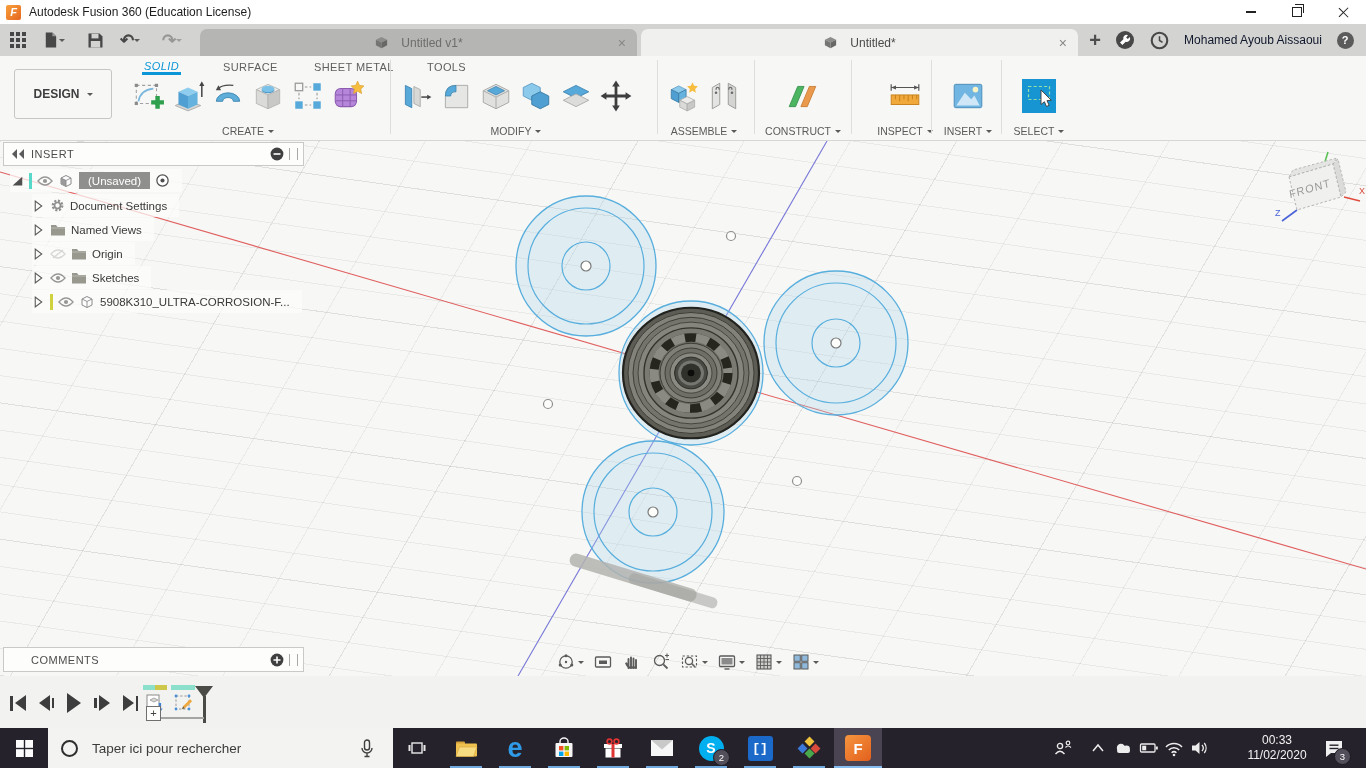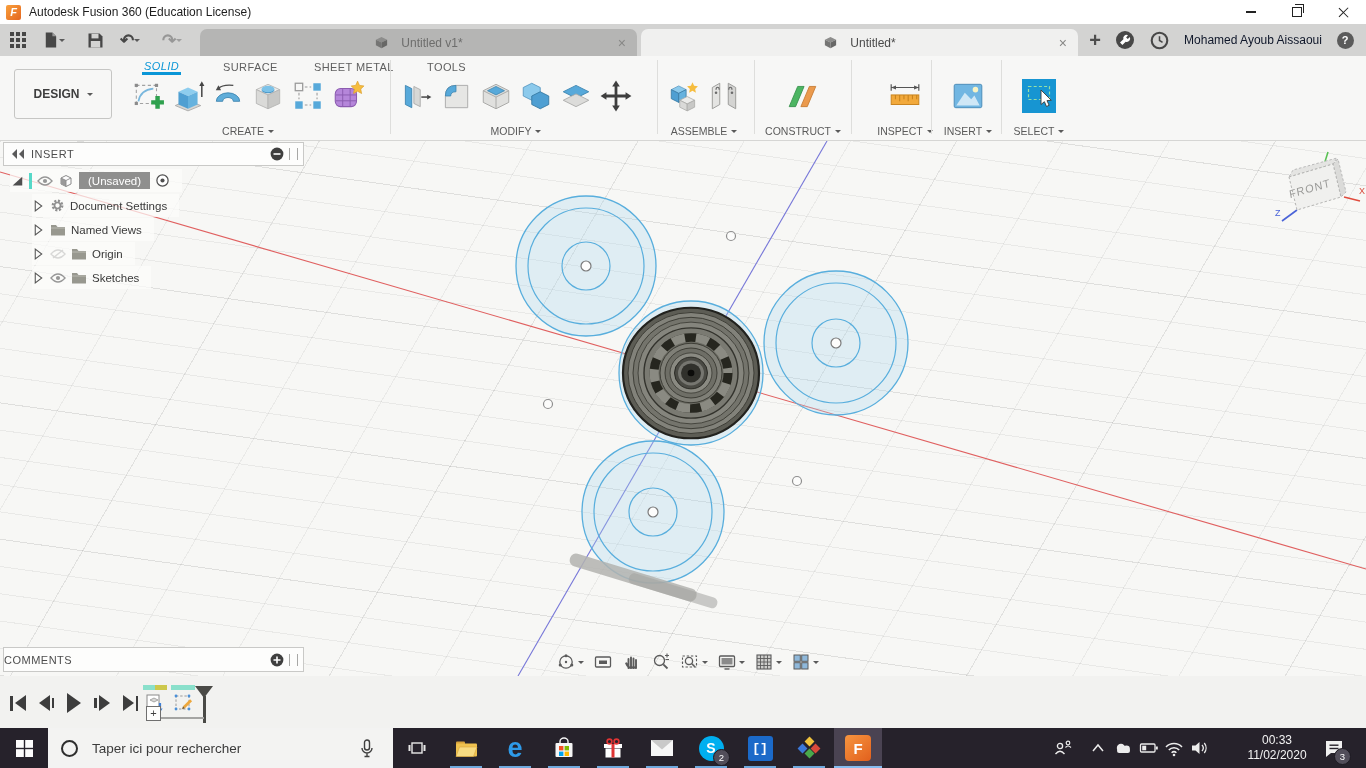--- a/index.html
+++ b/index.html
@@ -597,23 +597,38 @@
         <path d="M1 6Q8 -2 15 6Q8 14 1 6Z" fill="none" stroke="#979797" stroke-width="1.4"></path>
           <circle cx="8" cy="6" r="2.1" fill="#979797"></circle>
         </svg>
       <svg width="16" height="13" viewBox="0 0 16 13">
         <path d="M1 2h5l1.5 2H15v8.5H1z" fill="#98988f"></path>
           <path d="M1 5h14" stroke="#b9b9b1" stroke-width="1"></path>
         </svg>
       <span>Sketches</span>
     </div>
 
+    <div class="brow" style="left:32px;top:149px;">
+      <svg width="13" height="14" viewBox="0 0 16 16">
+        <polygon points="4,2 4,14 12,8" fill="none" stroke="#555" stroke-width="1.3"></polygon>
+        </svg>
+      <span class="vbar" style="background:#cfd23e;"></span>
+      <svg width="16" height="12" viewBox="0 0 16 12">
+        <path d="M1 6Q8 -2 15 6Q8 14 1 6Z" fill="none" stroke="#979797" stroke-width="1.4"></path>
+          <circle cx="8" cy="6" r="2.1" fill="#979797"></circle>
+        </svg>
+      <svg width="16" height="16" viewBox="0 0 16 16">
+        <polygon points="3,5 8,2.5 13,5 13,11 8,13.5 3,11" fill="#fdfdfd" stroke="#8a8a8a"></polygon>
+        <path d="M3 5l5 2.5 5-2.5M8 7.5v6" stroke="#8a8a8a" stroke-width="0.9" fill="none"></path>
+        </svg>
+      <span>5908K310_ULTRA-CORROSION-F...</span>
+    </div>
 
     <div class="panel-hd" style="left:3px;top:506px;width:301px;height:25px;">
-      <span style="">COMMENTS</span>
+      <span style="margin-left:27px;">COMMENTS</span>
       <span class="hd-right">
         <svg width="14" height="14" viewBox="0 0 14 14">
           <circle cx="7" cy="7" r="6.4" fill="#3f3f3f"></circle>
             <path d="M3.5 7h7M7 3.5v7" stroke="#fff" stroke-width="1.6"></path>
           </svg>
         <span class="grip"></span>
       </span>
     </div>
 
     <div class="navbar">

